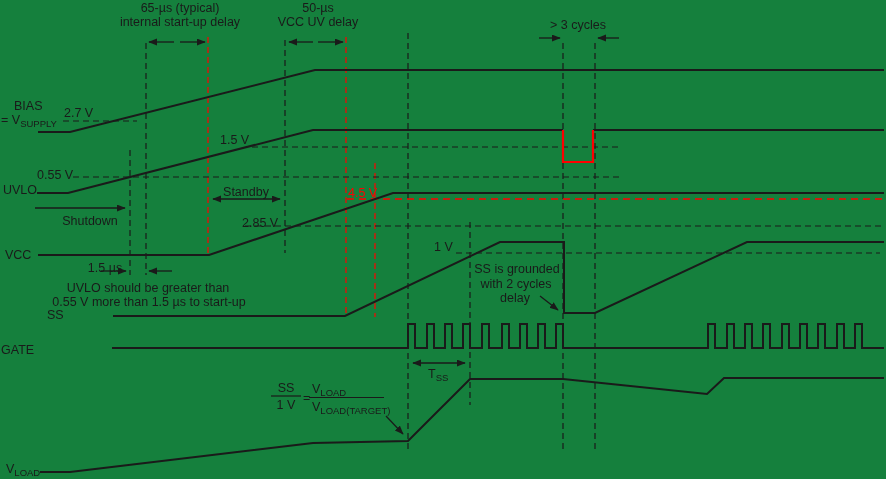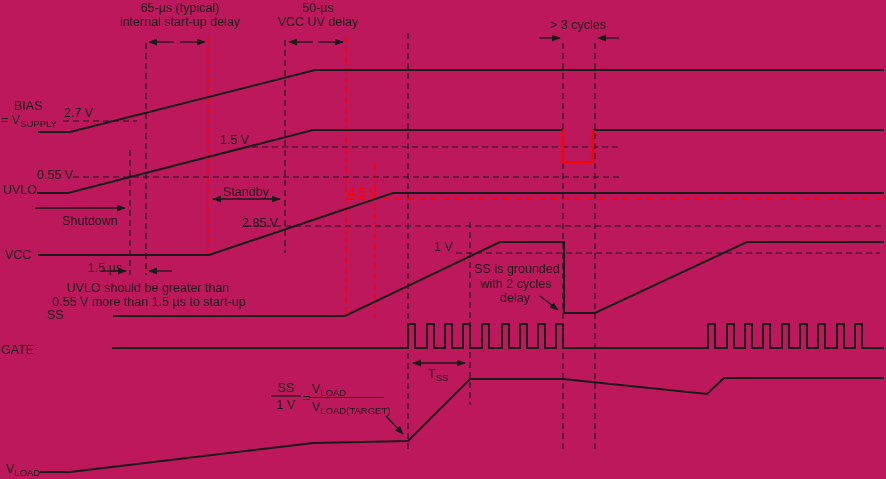--- a/index.html
+++ b/index.html
@@ -1,16 +1,16 @@
 <!DOCTYPE html>
 <html><head>
 <meta charset="utf-8">
 <style>
   html,body{margin:0;padding:0;background:#ffffff;}
-  .stage{width:886px;height:479px;position:relative;background:#be185d;overflow:hidden;}
+  .stage{width:886px;height:479px;position:relative;background:#15803d;overflow:hidden;}
   svg{display:block;font-family:"Liberation Sans",sans-serif;}
   text{fill:#1a1a1a;font-size:12.5px;}
   .sub{font-size:9.5px;}
   .red-text{fill:#ff0000;}
   .wave{stroke:#1a1a1a;stroke-width:2;fill:none;}
   .wave-red{stroke:#ff0000;stroke-width:2.2;fill:none;}
   .vdash{stroke:#1a1a1a;stroke-width:1.2;stroke-dasharray:6 4;fill:none;}
   .vdash-red{stroke:#ff0000;stroke-width:1.2;stroke-dasharray:6 4;fill:none;}
   .hdash{stroke:#1a1a1a;stroke-width:1.1;stroke-dasharray:6 4;fill:none;}
   .hdash-red{stroke:#ff0000;stroke-width:1.3;stroke-dasharray:7 5;fill:none;}

